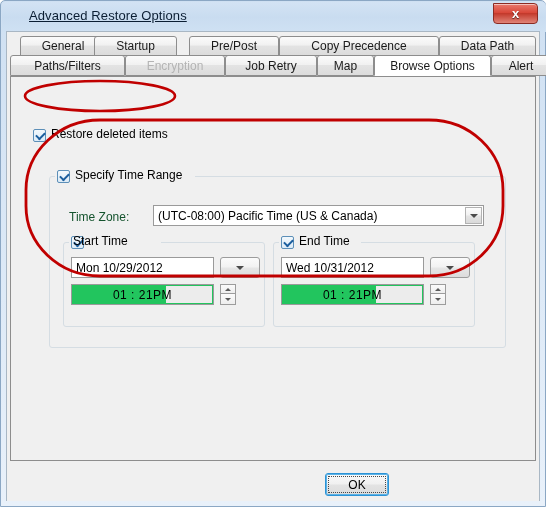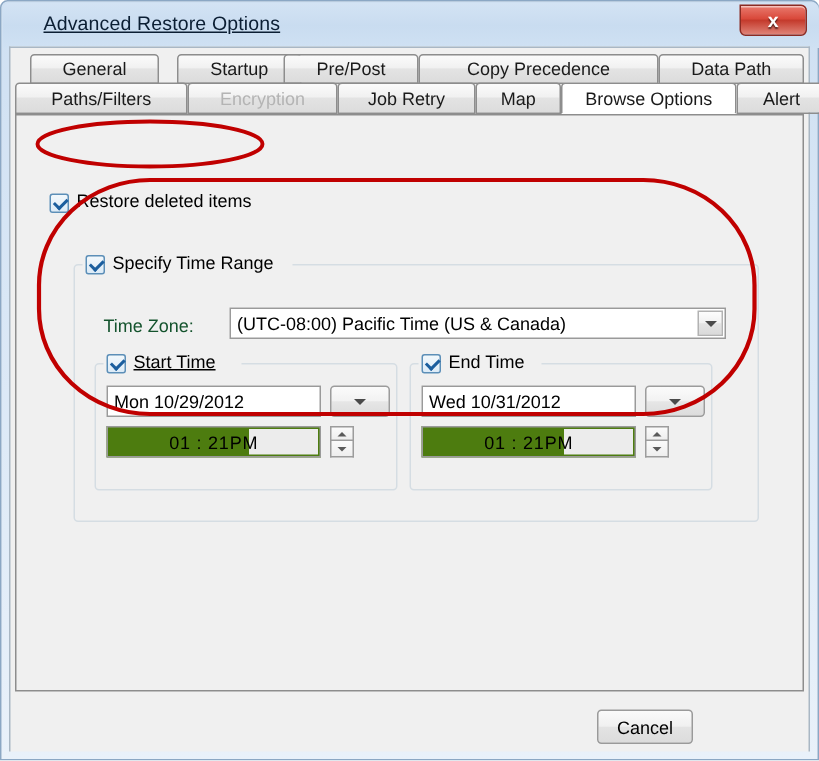--- a/index.html
+++ b/index.html
@@ -227,21 +227,21 @@
     height: 21px;
     border: 1px solid #9c9c9c;
     border-radius: 3px;
     background: linear-gradient(to bottom, #fbfbfb 0%, #f2f2f2 48%, #e6e6e6 52%, #dcdcdc 100%);
     cursor: pointer;
   }
 
   .timefld {
     position: absolute;
     box-sizing: border-box;
-    background: #4d7c0f;
+    background: #22c55e;
     border: 1px solid #9a9a9a;
     height: 21px;
     overflow: hidden;
     padding-left: 44px;
   }
   .timefld-inner {
     position: absolute;
     left: 0; top: 0;
     width: 100%; height: 100%;
     display: flex;
@@ -330,21 +330,21 @@
   </div>
 
   <div class="client"></div>
 
   <div class="tabctl">
 
     <div class="tab-row" style="top:0;">
       <div class="tab" style="left:10px;  width:86px;">
           <span>General</span>
         </div>
-      <div class="tab" style="left:108px;  width:83px;">
+      <div class="tab" style="left:84px;  width:83px;">
           <span>Startup</span>
         </div>
       <div class="tab" style="left:179px; width:90px;">
           <span>Pre/Post</span>
         </div>
       <div class="tab" style="left:269px; width:160px;">
           <span>Copy Precedence</span>
         </div>
       <div class="tab" style="left:429px; width:97px;align-items:center;">
           <span>Data Path</span>
@@ -386,21 +386,21 @@
       <div class="combo" style="left:142px; top:128px; width:331px;">
         <div class="combo-text">(UTC-08:00) Pacific Time (US &amp; Canada)</div>
         <div class="combo-btn">
           <div class="arrow-dn"></div>
         </div>
       </div>
 
       <div class="gbox" style="left:52px; top:165px; width:202px; height:85px;"></div>
       <div class="gbox-cap-bg" style="left:58px; top:159px; width:92px;"></div>
       <div class="cb" style="left:60px; top:159px;"></div>
-      <div class="cb-label" style="left:78px; top:157px;text-decoration:underline;">Start Time</div>
+      <div class="cb-label" style="left:62px; top:157px;">Start Time</div>
 
       <div class="txtbox" style="left:60px; top:180px; width:143px;">
         <div class="txtbox-text">Mon 10/29/2012</div>
       </div>
       <div class="dropbtn" style="left:209px; top:180px; width:40px;">
         <div class="arrow-dn" style="left:50%; top:50%;"></div>
       </div>
 
       <div class="timefld" style="left:60px; top:207px; width:143px;">
         <div class="time-sel"></div>
@@ -436,22 +436,23 @@
             <div class="spin-arrow-u"></div>
           </div>
         <div class="spin-half spin-dn">
             <div class="spin-arrow-d"></div>
           </div>
       </div>
 
     </div>
   </div>
 
-  <div class="btn" style="left:398px; top:473px; width:64px;">
-    <span>Cancel</span>
+  <div class="btn default" style="left:325px; top:473px; width:64px;">
+    <span>OK</span>
+    <span class="focus-rect"></span>
   </div>
 
   <svg class="annot" width="546" height="507" viewBox="0 0 546 507" style="left:0; top:0;">
     <ellipse cx="100" cy="96" rx="75" ry="15" fill="none" stroke="#c00000" stroke-width="2.6"></ellipse>
   </svg>
 
   <svg class="annot" width="546" height="507" viewBox="0 0 546 507" style="left:0; top:0;">
     <rect x="26" y="120" width="477" height="156" rx="74" ry="70" fill="none" stroke="#c00000" stroke-width="2.8"></rect>
   </svg>
 

